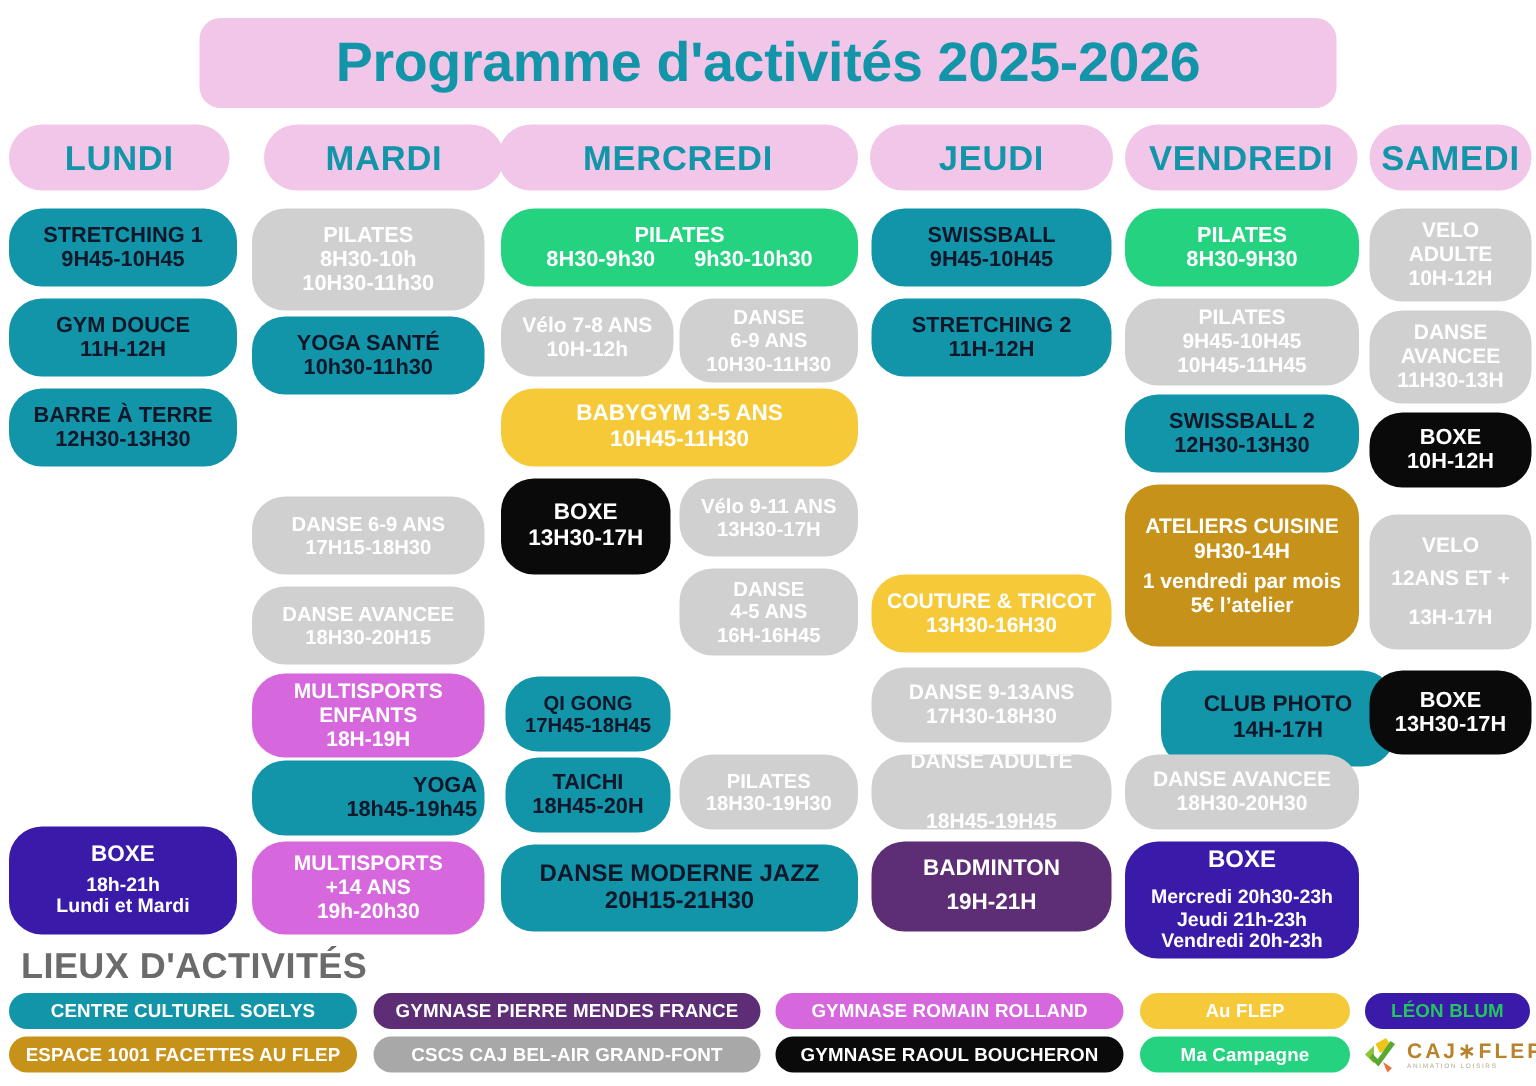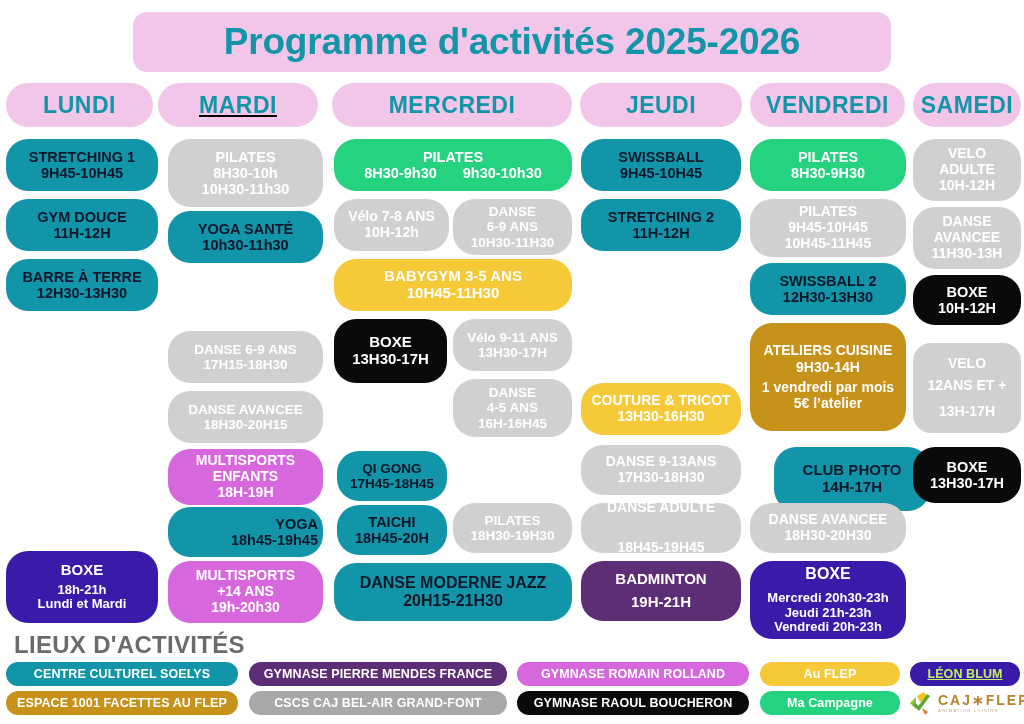--- a/index.html
+++ b/index.html
@@ -96,21 +96,21 @@
     text-align: center;
     font-size: 12.5px;
     font-weight: bold;
     white-space: nowrap;
     letter-spacing: 0.1px;
   }
   .lg-teal    { background: #1295a8; color: #ffffff; }
   .lg-plum    { background: #5d2d75; color: #ffffff; }
   .lg-magenta { background: #d667dd; color: #ffffff; }
   .lg-yellow  { background: #f5c938; color: #ffffff; }
-  .lg-purple  { background: #3a1aa8; color: #bef264; text-decoration: underline; }
+  .lg-purple  { background: #3a1aa8; color: #22c55e; }
   .lg-gold    { background: #c7921a; color: #ffffff; }
   .lg-grey    { background: #a8a8a8; color: #ffffff; }
   .lg-black   { background: #0a0a0a; color: #ffffff; }
   .lg-green   { background: #24d27f; color: #ffffff; }
 
   
   .logo {
     position: absolute;
     left: 908px; top: 686px;
     width: 112px; height: 34px;
@@ -132,21 +132,21 @@
 
 <div id="poster">
 
   <div class="title-pill">
     <span>Programme d'activités 2025-2026</span>
   </div>
 
   <div class="day-head" style="left:6px;  top:83px; width:147px;">
       <span>LUNDI</span>
     </div>
-  <div class="day-head" style="left:158px;top:83px; width:160px;text-decoration:underline;">
+  <div class="day-head" style="left:176px;top:83px; width:160px;">
       <span>MARDI</span>
     </div>
   <div class="day-head" style="left:332px;top:83px; width:240px;">
       <span>MERCREDI</span>
     </div>
   <div class="day-head" style="left:580px;top:83px; width:162px;">
       <span>JEUDI</span>
     </div>
   <div class="day-head" style="left:750px;top:83px; width:155px;">
       <span>VENDREDI</span>

